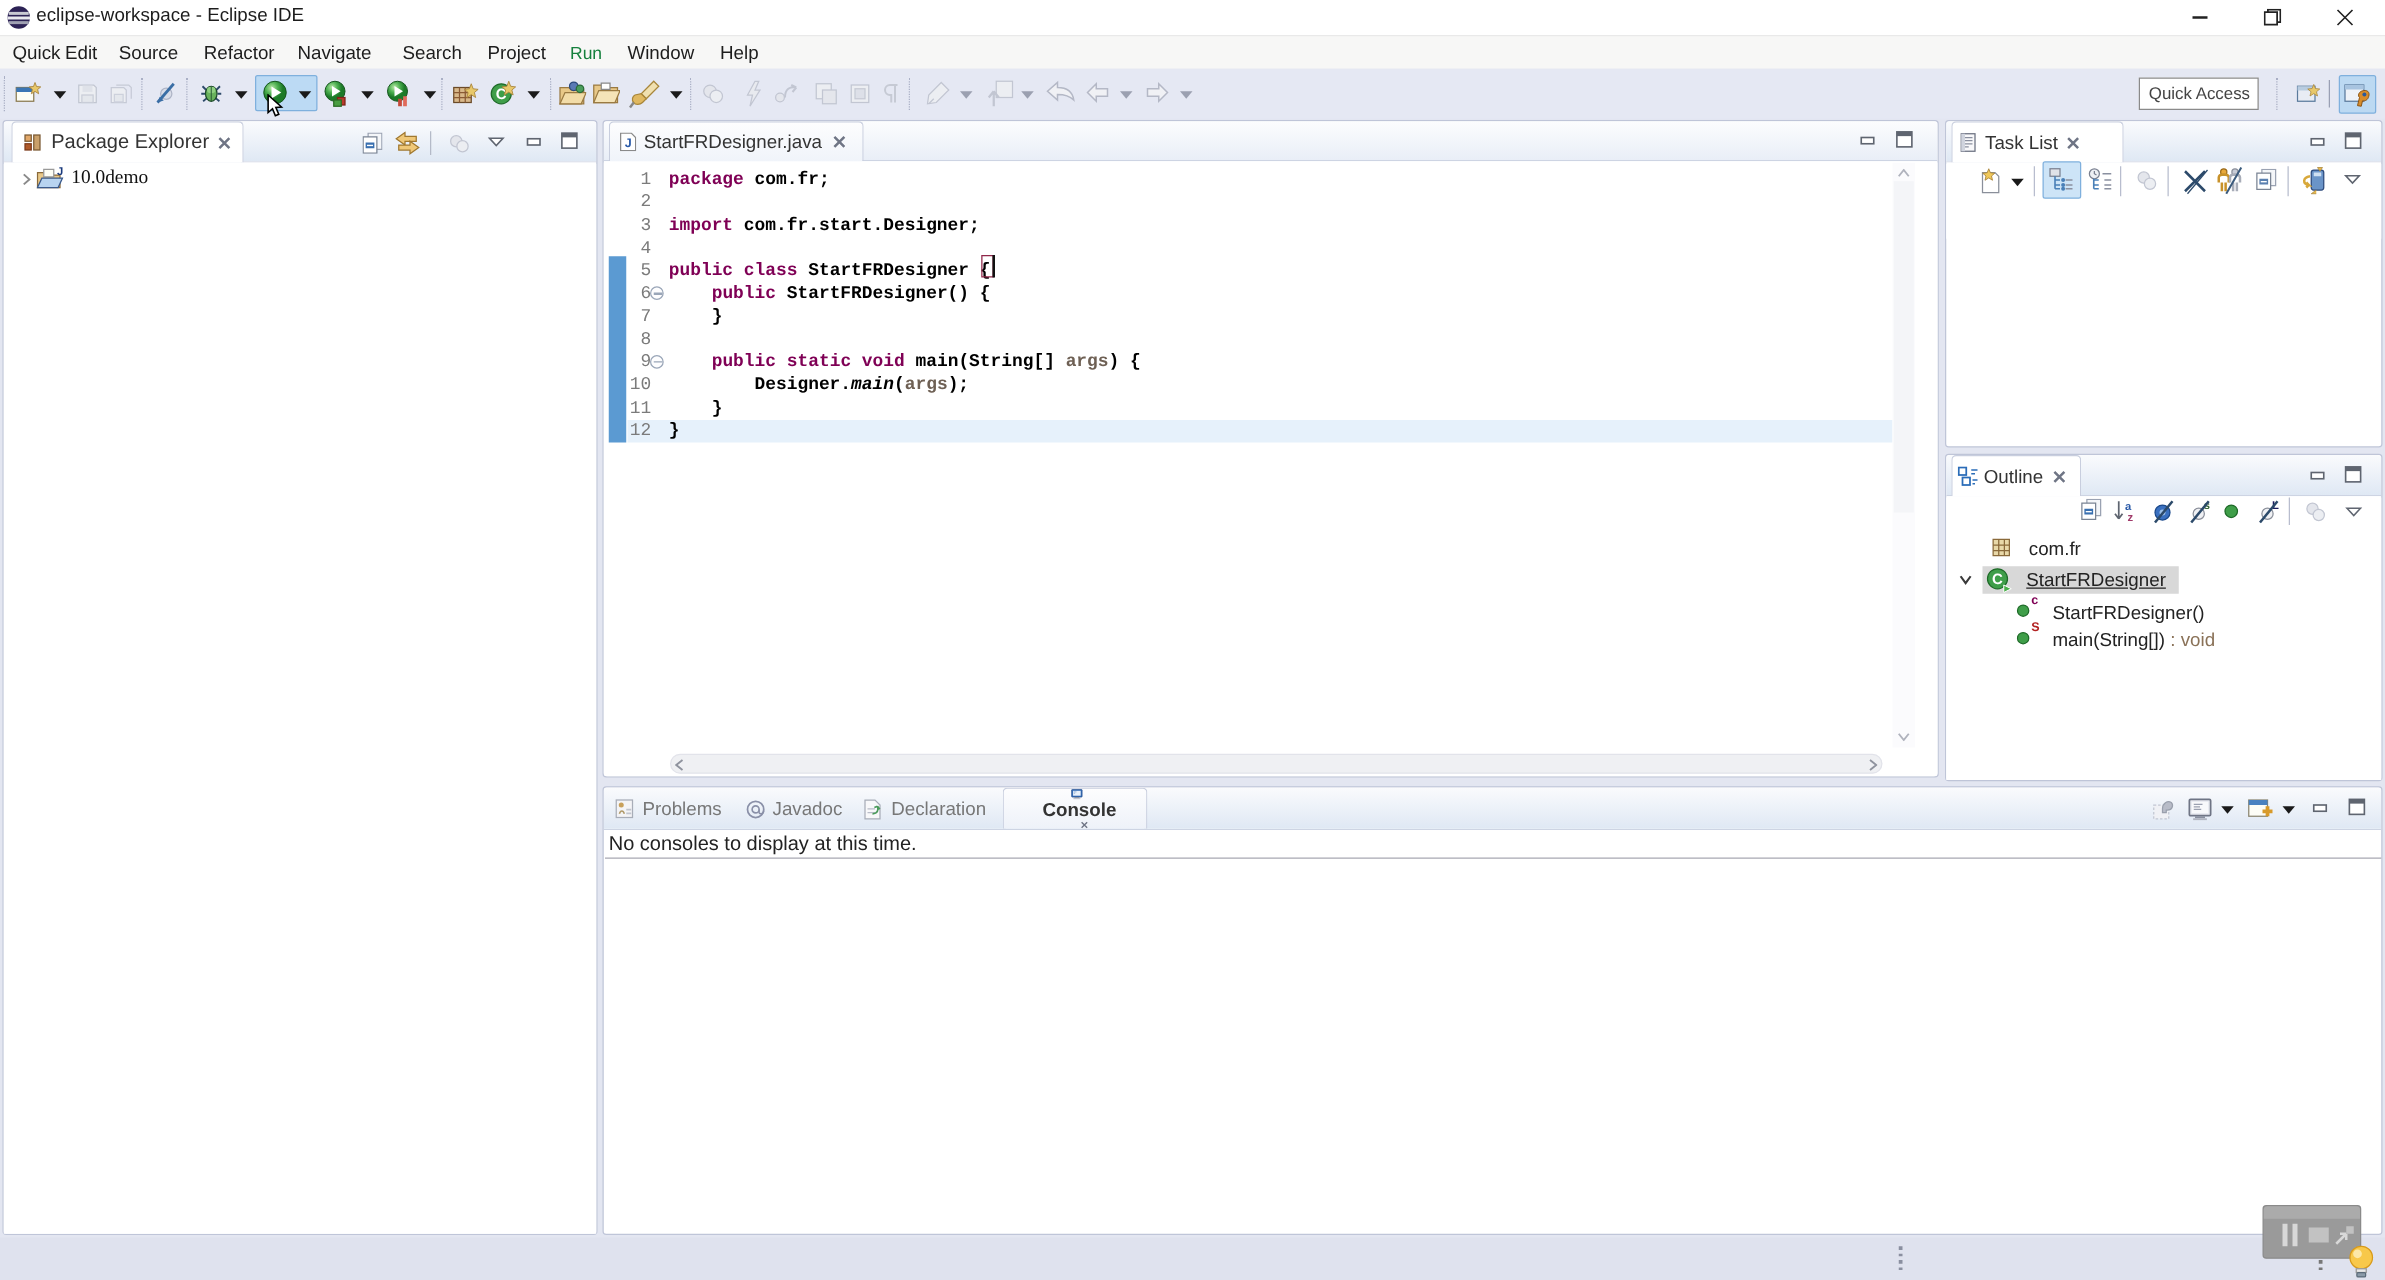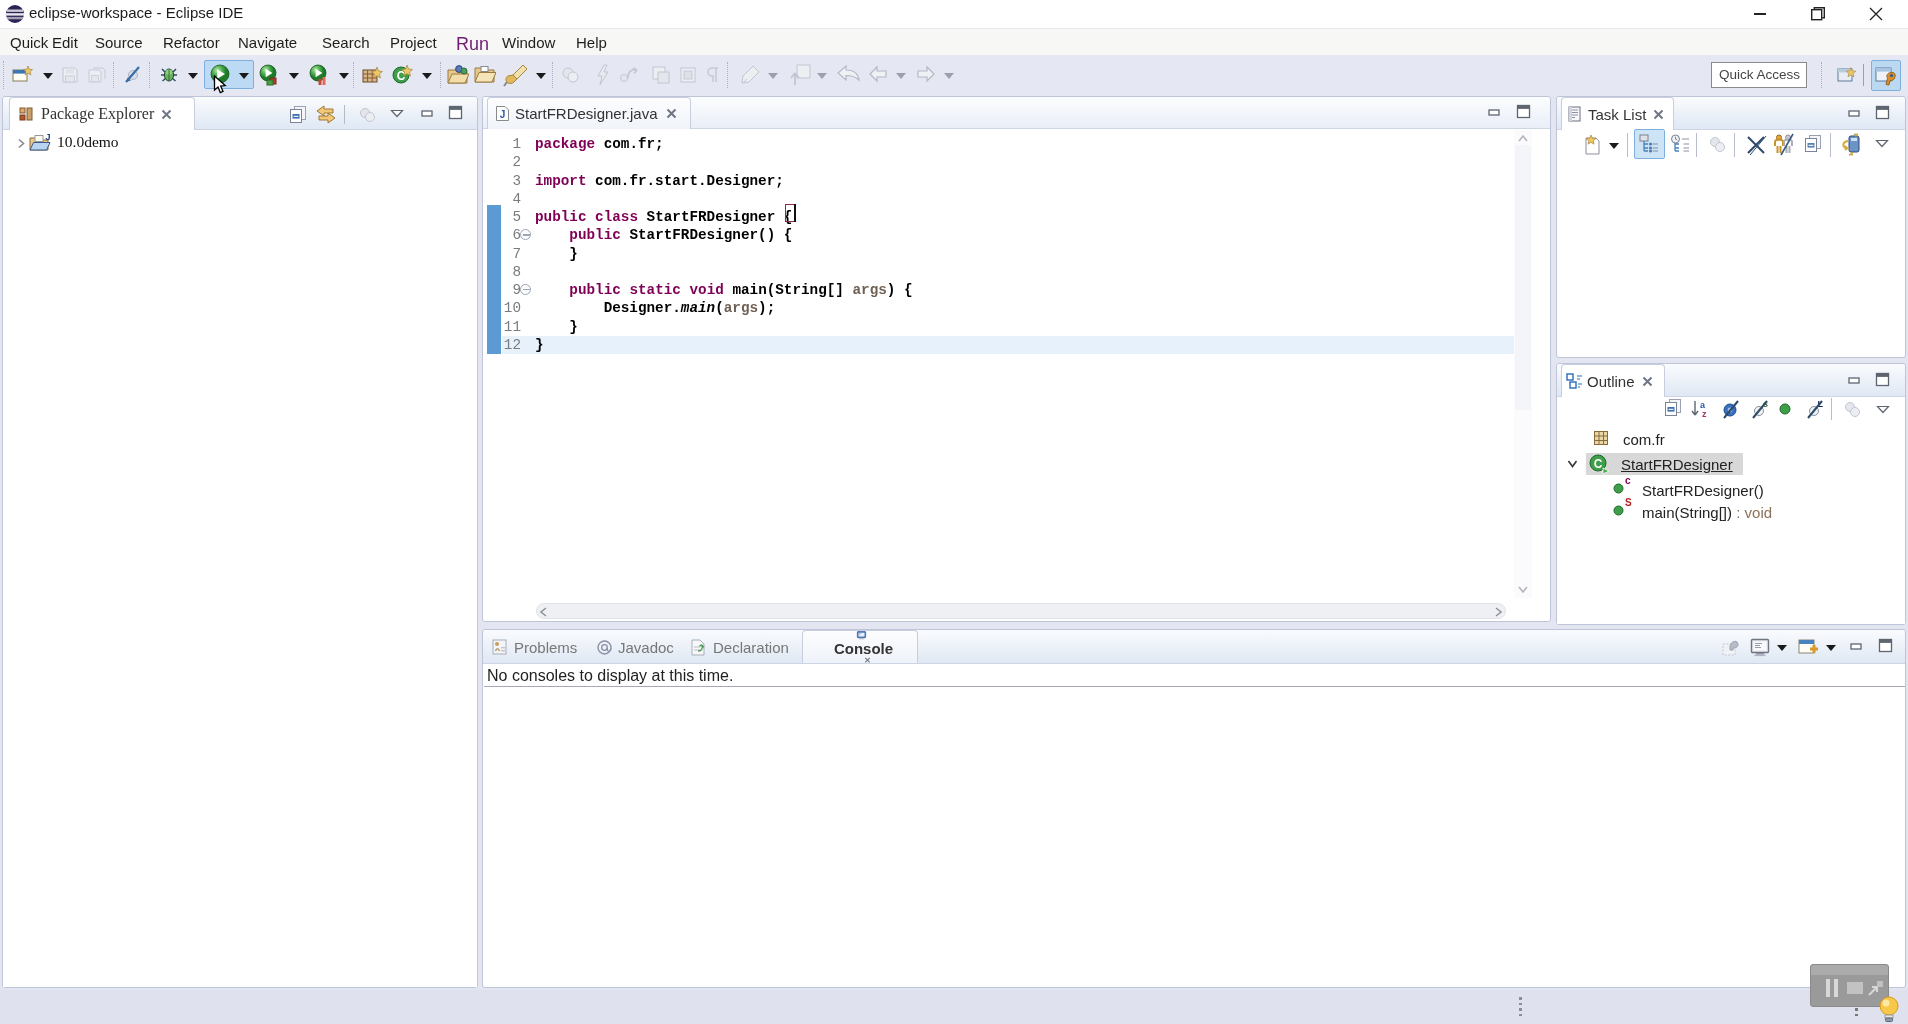--- a/index.html
+++ b/index.html
@@ -45,21 +45,21 @@
 </div>
 
 <div class="abs" style="left:0;top:28px;width:1908px;height:27px;background:#f7f7f6;border-top:1px solid #e9e9e9;">
   <div class="abs" style="top:5px;left:10px;font-size:15px;color:#1d1d1d;">Quick</div>
   <div class="abs" style="top:5px;left:52px;font-size:15px;color:#1d1d1d;">Edit</div>
   <div class="abs" style="top:5px;left:95px;font-size:15px;color:#1d1d1d;">Source</div>
   <div class="abs" style="top:5px;left:163px;font-size:15px;color:#1d1d1d;">Refactor</div>
   <div class="abs" style="top:5px;left:238px;font-size:15px;color:#1d1d1d;">Navigate</div>
   <div class="abs" style="top:5px;left:322px;font-size:15px;color:#1d1d1d;">Search</div>
   <div class="abs" style="top:5px;left:390px;font-size:15px;color:#1d1d1d;">Project</div>
-  <div class="abs" style="top:5px;left:456px;font-size:18px;color:#701a75;">Run</div>
+  <div class="abs" style="top:5px;left:456px;font-size:14px;color:#15803d;">Run</div>
   <div class="abs" style="top:5px;left:502px;font-size:15px;color:#1d1d1d;">Window</div>
   <div class="abs" style="top:5px;left:576px;font-size:15px;color:#1d1d1d;">Help</div>
 </div>
 
 <div id="toolbar" class="abs" style="left:0;top:55px;width:1908px;height:40px;background:#e5e8f3;"></div>
 <div class="abs" style="left:3px;top:61px;width:1px;height:28px;border-left:1px dotted #a9aec4;"></div>
 
   <svg class="abs" style="left:12px;top:65px" width="22" height="20" viewBox="0 0 22 20">
     <rect x="1" y="5" width="14" height="11" fill="#fdfdf4" stroke="#8a7a50"></rect>
     <rect x="1" y="5" width="14" height="3.6" fill="#3b76b5"></rect>
@@ -221,21 +221,21 @@
   <div class="abs" style="left:1871px;top:60px;width:30px;height:31px;background:#bcd9f2;border:1px solid #7fb0dd;border-radius:2px;"></div>
   <svg class="abs" style="left:1875px;top:64px" width="23" height="23" viewBox="0 0 23 23">
     <rect x="1" y="4" width="15" height="13" fill="#eef2f8" stroke="#5a7a9c"></rect>
     <rect x="1" y="4" width="15" height="3.6" fill="#a8c4e0"></rect>
     <path d="M14 9 C19 7 21 10 20 13 C19.4 16 17 17 15 16.6 L14 21 L11 20.5 L12.6 14 C11 12.5 12 10 14 9 Z" fill="#d88c2a" stroke="#8a5414" stroke-width="0.8"></path>
     <circle cx="16.5" cy="11.5" r="1.6" fill="#2a5a9c"></circle>
   </svg>
 
 <div class="panel" style="left:2px;top:96px;width:476px;height:892px;">
   <div class="phead"></div>
-  <div class="vtab" style="left:6px;width:186px;padding-left:9px;font-family:Liberation Serif, serif;">
+  <div class="vtab" style="left:6px;width:186px;padding-left:9px;">
     <svg width="16" height="16" viewBox="0 0 16 16" style="margin-right:6px">
       <rect x="1" y="2" width="5" height="5" fill="#e2a86a" stroke="#7b5a33"></rect>
       <rect x="1" y="9" width="5" height="5" fill="#b05a2a" stroke="#7b3a1a"></rect>
       <rect x="8" y="2" width="5" height="12" fill="#caa06a" stroke="#7b5a33"></rect>
     </svg>
     <span class="tabtxt" style="font-size:16px;">Package Explorer</span>
     <svg width="11" height="11" viewBox="0 0 11 11" style="margin-left:7px">
       <path d="M1.5 1.5 L9.5 9.5 M9.5 1.5 L1.5 9.5" stroke="#6f7585" stroke-width="2"></path>
     </svg>
   </div>
@@ -358,21 +358,21 @@
         </svg>
       <svg width="7" height="10" viewBox="0 0 7 10" style="position:absolute;right:3px;top:3px">
           <path d="M1 1 L6 5 L1 9" fill="none" stroke="#8f939e" stroke-width="1.5"></path>
         </svg>
     </div>
   </div>
 </div>
 
 <div class="panel" style="left:1556px;top:96px;width:350px;height:262px;">
   <div class="phead"></div>
-  <div class="vtab" style="left:4px;width:113px;padding-left:6px;">
+  <div class="vtab" style="left:4px;width:138px;padding-left:6px;">
     <svg width="14" height="16" viewBox="0 0 14 16" style="margin-right:6px">
       <rect x="1" y="1" width="11" height="14" fill="#f8f8fa" stroke="#6a7080"></rect>
       <path d="M3 4 L10 4 M3 6.5 L10 6.5 M3 9 L10 9 M3 11.5 L7 11.5" stroke="#8a90a0" stroke-width="1"></path>
       <rect x="1" y="1" width="3" height="14" fill="#d0d4de"></rect>
     </svg>
     <span class="tabtxt">Task List</span>
     <svg width="11" height="11" viewBox="0 0 11 11" style="margin-left:7px">
       <path d="M1.5 1.5 L9.5 9.5 M9.5 1.5 L1.5 9.5" stroke="#6f7585" stroke-width="2"></path>
     </svg>
   </div>

